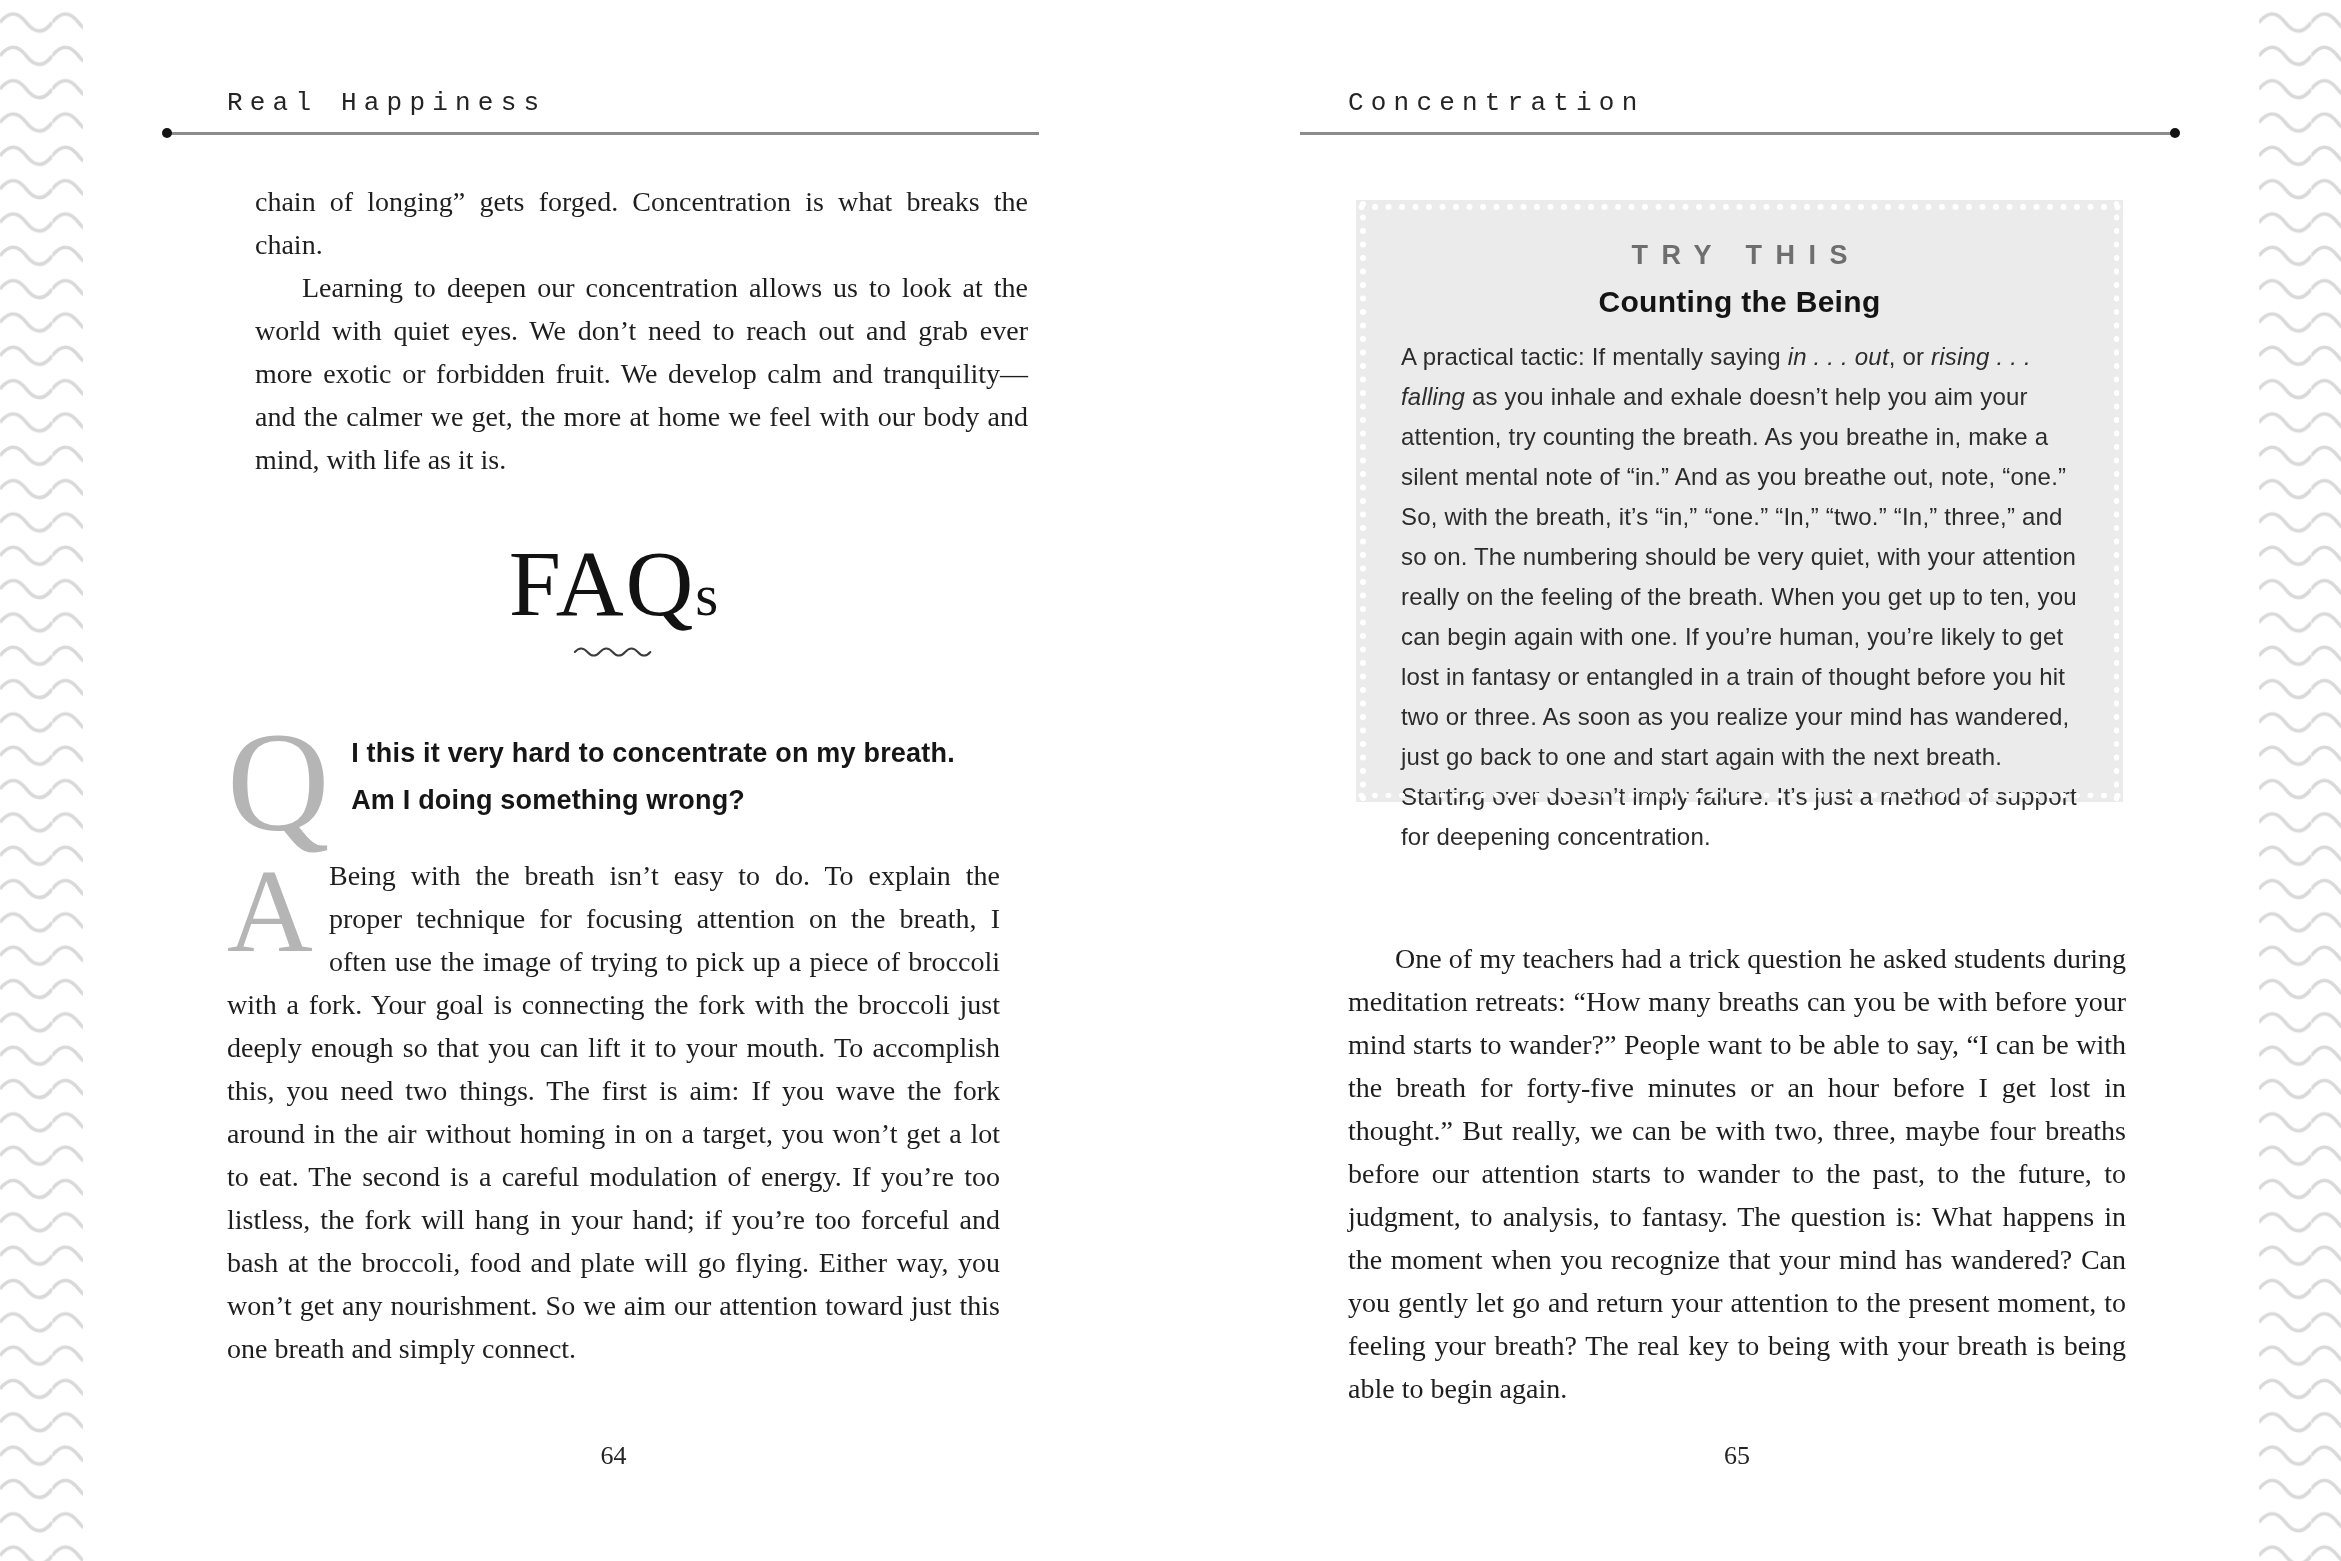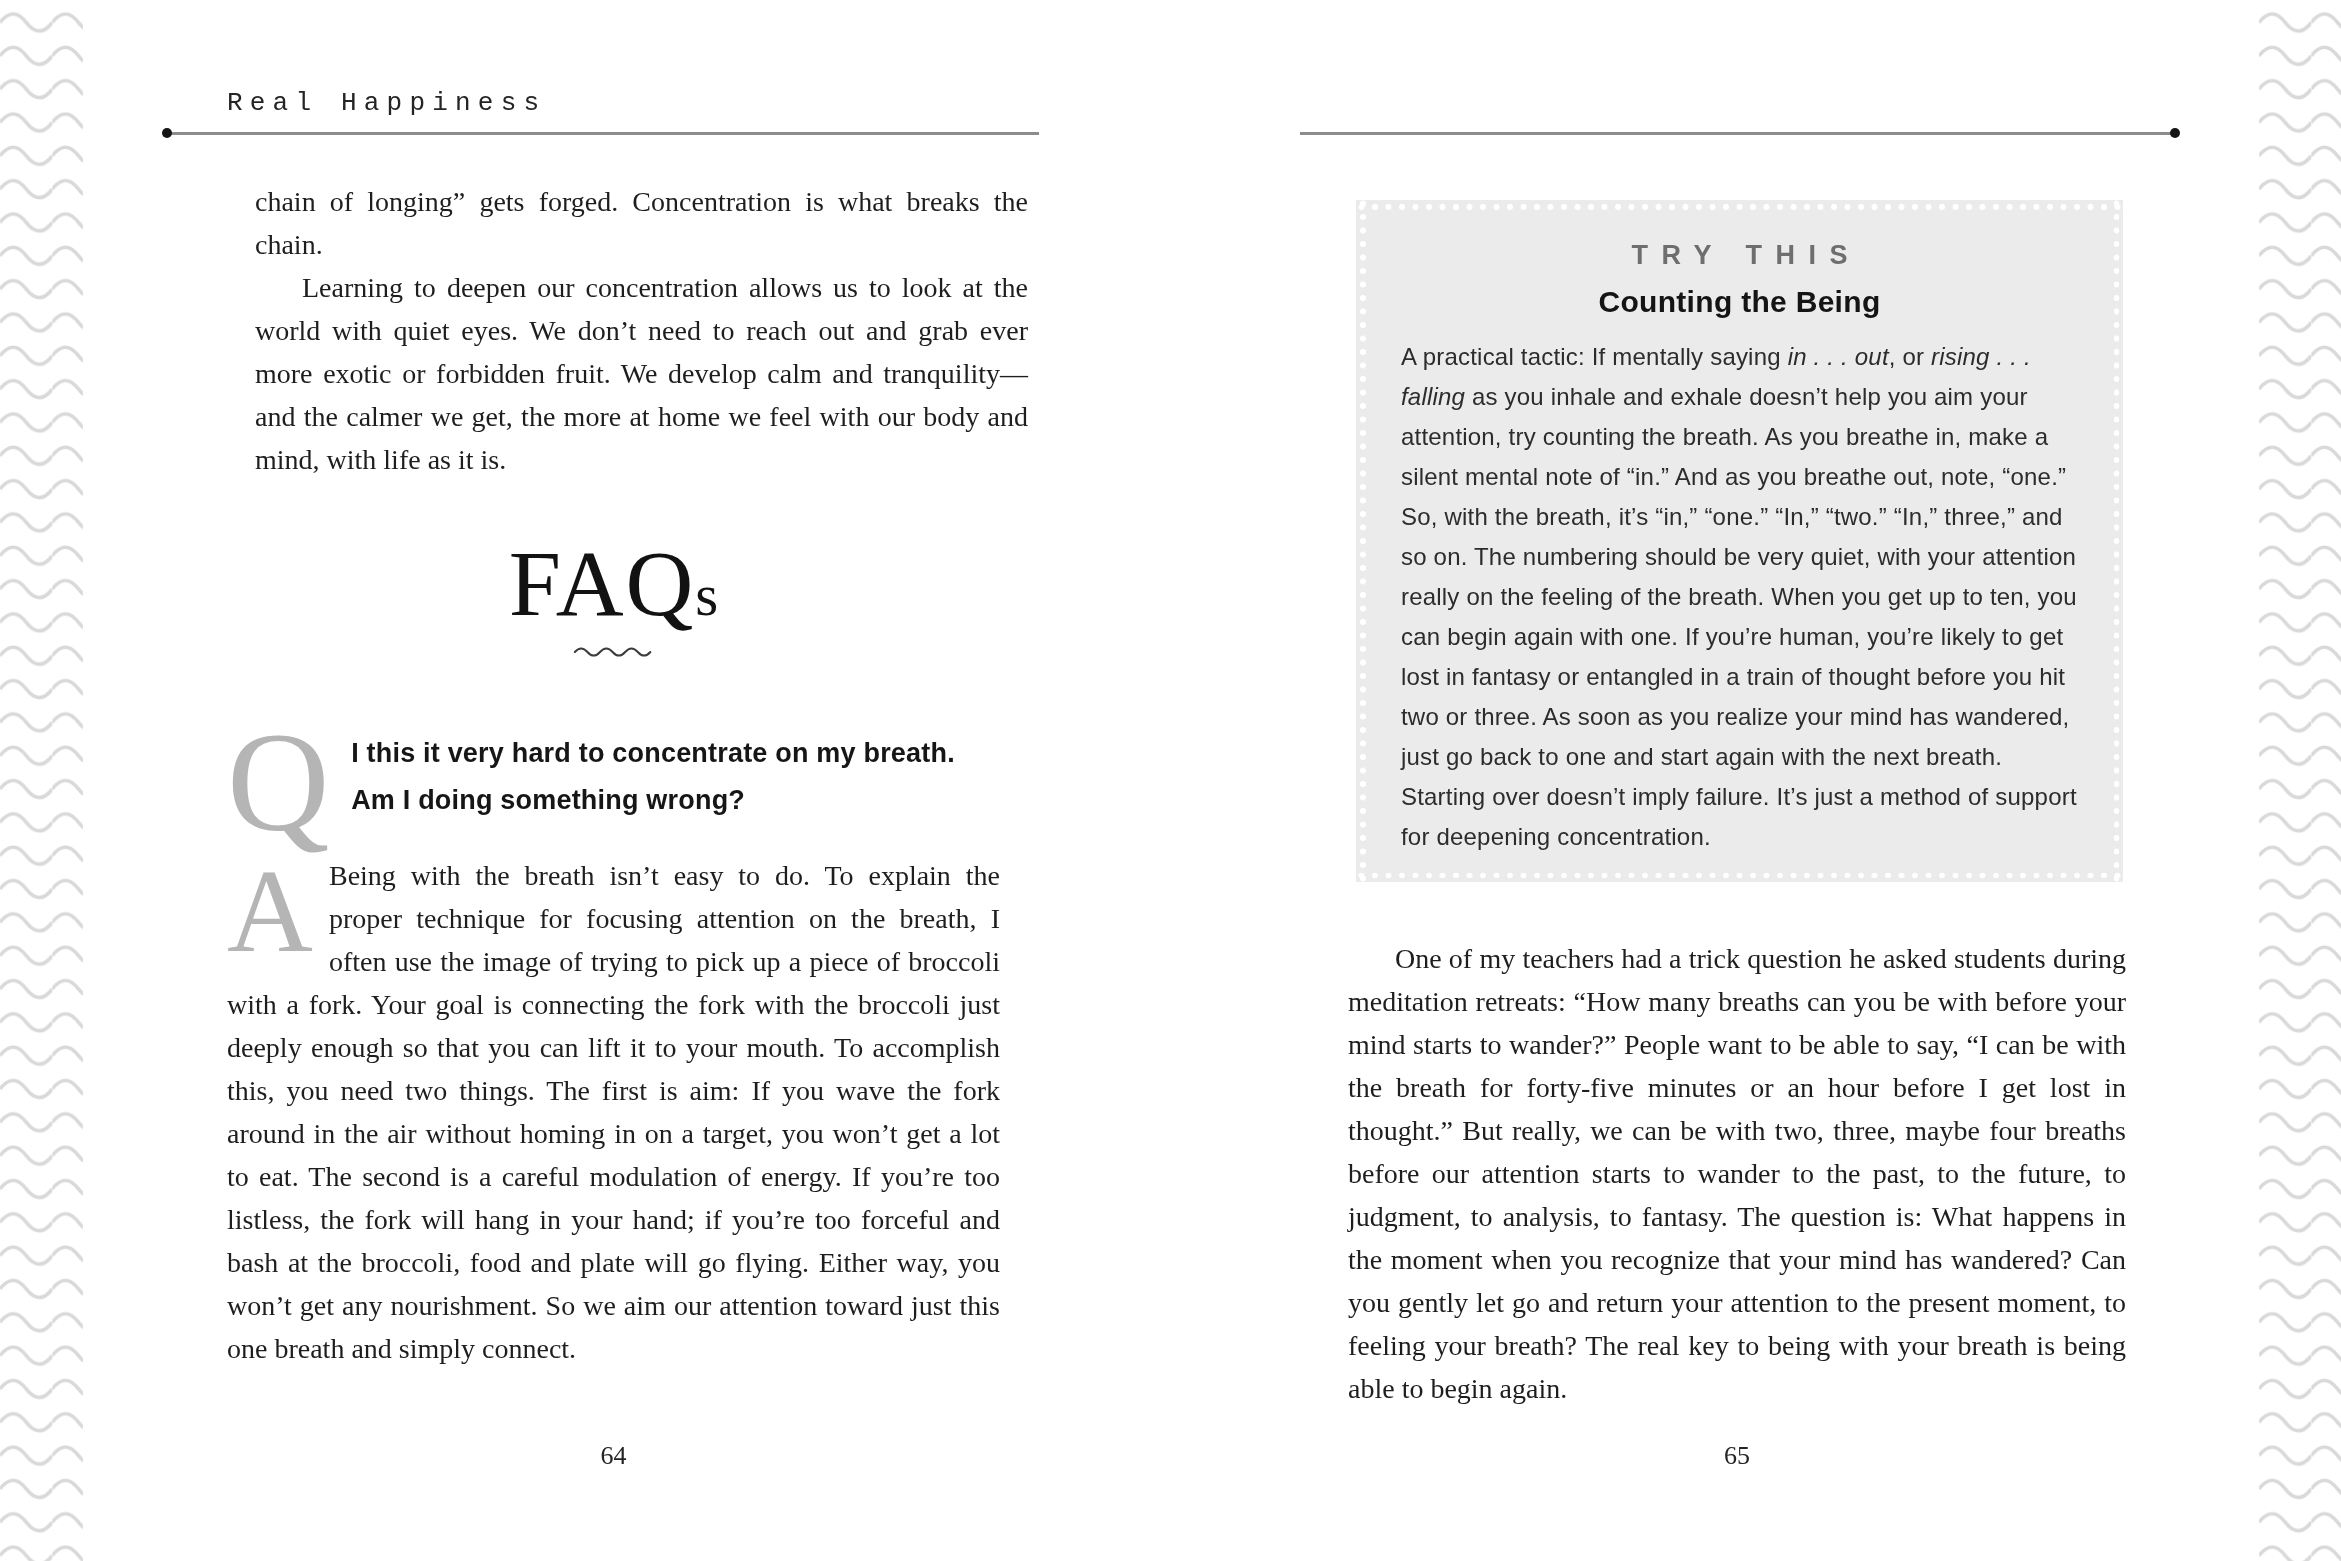--- a/index.html
+++ b/index.html
@@ -163,26 +163,27 @@
 
     <div class="body-copy" style="position:absolute;left:144px;top:854px;width:773px;">
       <p><span class="answer-cap">A</span><span>Being with the breath isn’t easy to do. To explain the proper technique for focusing attention on the breath, I often use the image of trying to pick up a piece of broccoli with a fork. Your goal is connecting the fork with the broccoli just deeply enough so that you can lift it to your mouth. To accomplish this, you need two things. The first is aim: If you wave the fork around in the air without homing in on a target, you won’t get a lot to eat. The second is a careful modulation of energy. If you’re too listless, the fork will hang in your hand; if you’re too forceful and bash at the broccoli, food and plate will go flying. Either way, you won’t get any nourishment. So we aim our attention toward just this one breath and simply connect.</span></p>
     </div>
 
     <div class="page-number" style="left:144px;top:1441px;width:773px;">64</div>
   </div>
 
   <div class="page" style="left:1171px;width:1088px;">
 
+    <div class="running-header" style="left:177px;top:88px;width:778px;">Concentration</div>
 
     <div class="header-rule" style="left:129px;top:132px;width:877px;">
       <span class="end-dot at-right"></span>
     </div>
 
-    <div class="try-box" style="left:185px;top:200px;width:767px;height:682px;">
+    <div class="try-box" style="left:185px;top:200px;width:767px;height:602px;">
       <div class="dotted-edge top"></div>
       <div class="dotted-edge bottom"></div>
       <div class="dotted-edge leftside"></div>
       <div class="dotted-edge rightside"></div>
       <div class="try-box-inner">
         <div class="try-label">TRY THIS</div>
         <div class="try-title">Counting the Being</div>
         <div class="try-body"><span>A practical tactic: If mentally saying </span><i>in . . . out</i><span>, or </span><i>rising . . . falling</i><span> as you inhale and exhale doesn’t help you aim your attention, try counting the breath. As you breathe in, make a silent mental note of “in.” And as you breathe out, note, “one.” So, with the breath, it’s “in,” “one.” “In,” “two.” “In,” three,” and so on. The numbering should be very quiet, with your attention really on the feeling of the breath. When you get up to ten, you can begin again with one. If you’re human, you’re likely to get lost in fantasy or entangled in a train of thought before you hit two or three. As soon as you realize your mind has wandered, just go back to one and start again with the next breath. Starting over doesn’t imply failure. It’s just a method of support for deepening concentration.</span></div>
       </div>
     </div>

